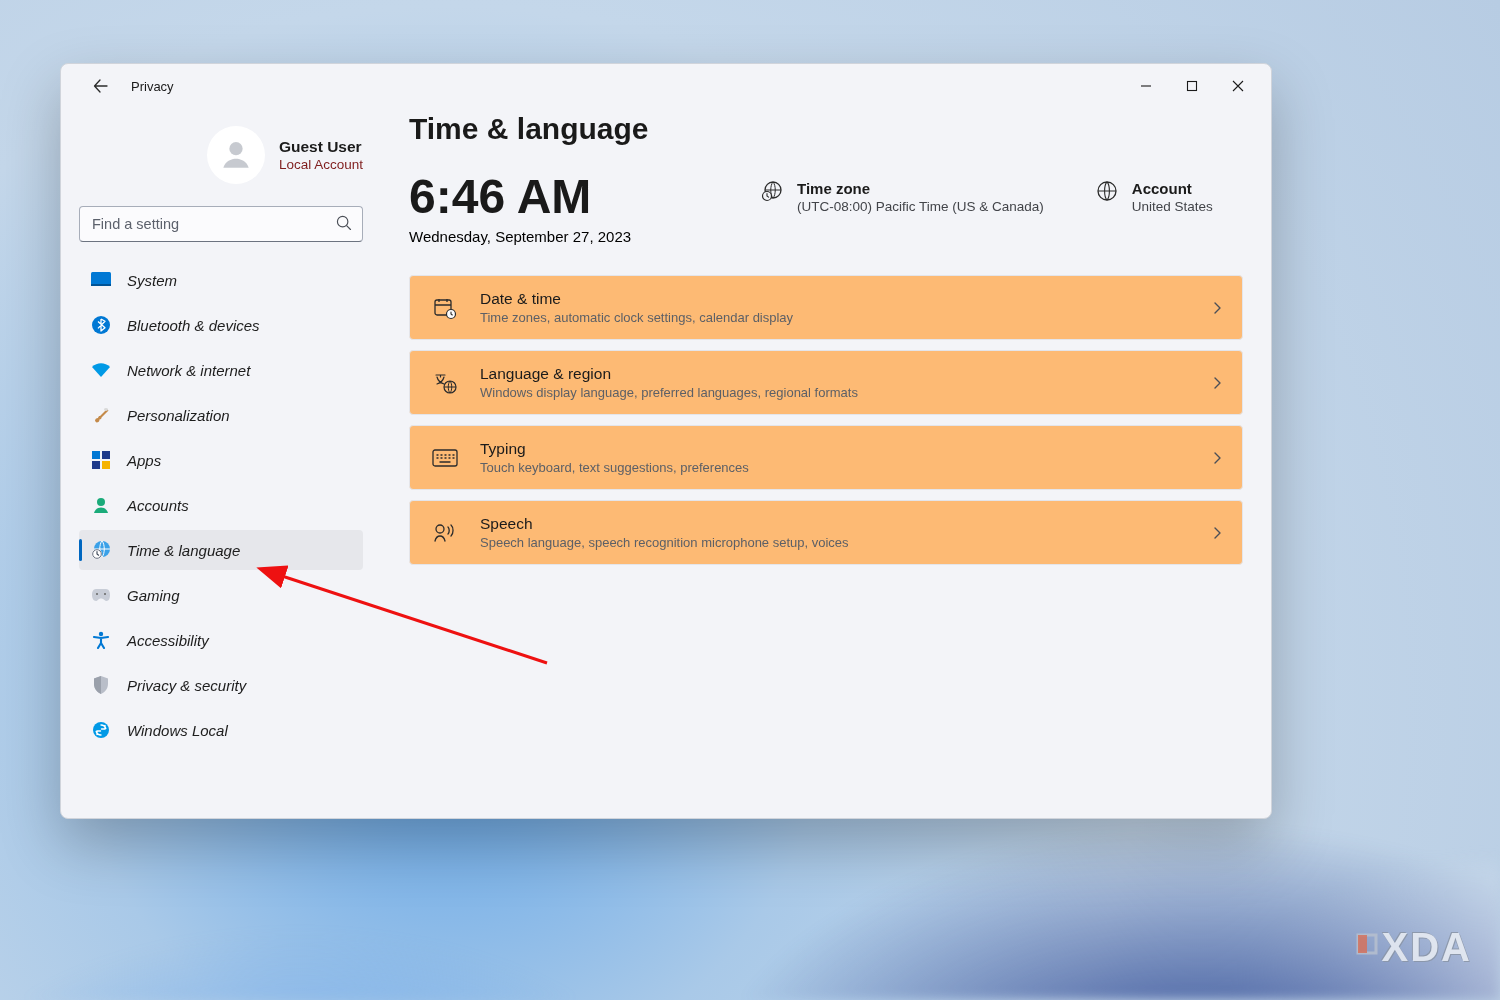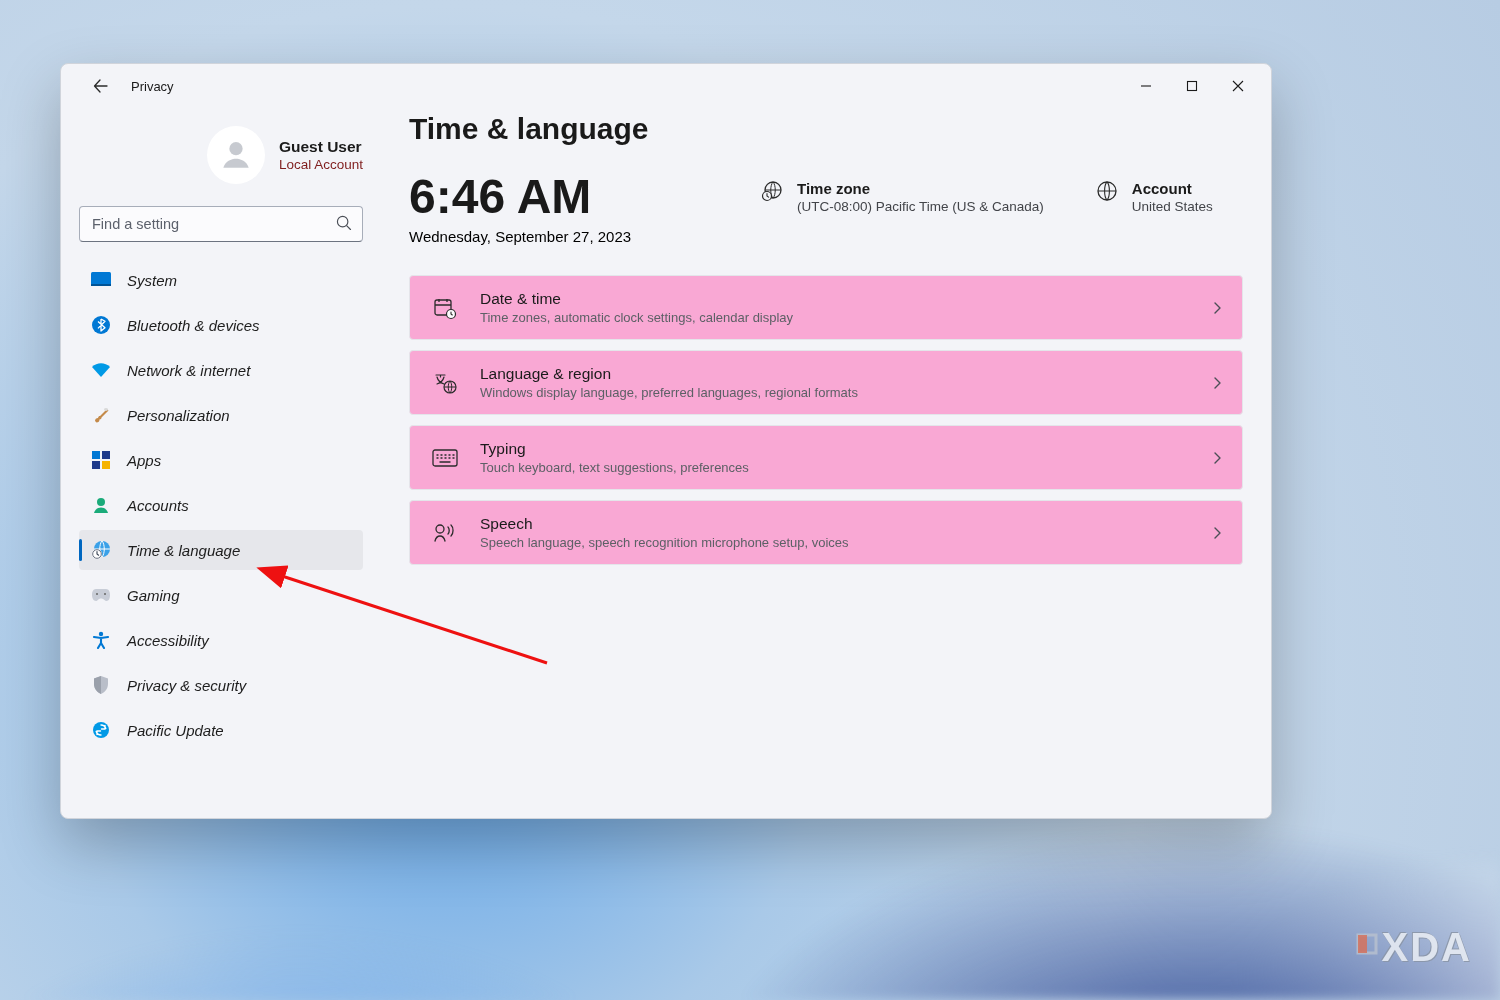--- a/index.html
+++ b/index.html
@@ -63,21 +63,21 @@
   .info-row { display:flex; align-items:flex-start; gap:52px; margin-bottom:30px; }
   .clock-col {}
   .clock { font-size:48px; font-weight:600; color:#1a1a1a; line-height:1.05; }
   .date  { font-size:15px; color:#000000; margin-top:6px; }
   .info-tile { display:flex; align-items:flex-start; gap:14px; padding-top:8px;justify-content:center; }
   .info-tile .it-title { font-weight:600; font-size:15px; color:#1b1b1b; }
   .info-tile .it-sub   { font-size:13.5px; color:#424449; margin-top:2px; }
   .card-list { display:flex; flex-direction:column; gap:10px; }
   .card {
     display:flex; align-items:center; gap:22px; padding:14px 20px 14px 22px;
-    background:#f9a8d4; border:1px solid #e4e5ea; border-radius:4px; cursor:pointer;
+    background:#fdba74; border:1px solid #e4e5ea; border-radius:4px; cursor:pointer;
   }
   .card-icon { width:26px; display:flex; align-items:center; justify-content:center; }
   .card-text { flex:1; }
   .card-title { font-size:15.5px; color:#1b1b1b; }
   .card-sub   { font-size:13px; color:#5d6066; margin-top:2px; }
   .chev { color:#4b4f57; }
   .watermark {
     position:absolute; right:28px; bottom:30px; font-size:40px; font-weight:700;
     letter-spacing:2px; color:#eaeef4; text-shadow:1px 1px 0 #8a95a6, -1px -1px 0 #8a95a6;
     font-family: Arial, sans-serif; opacity:.85;
@@ -238,21 +238,21 @@
             </span>
           <span>Privacy &amp; security</span>
         </li>
         <li class="nav-item">
           <span class="nav-icon">
               <svg width="18" height="18" viewBox="0 0 18 18">
                 <circle cx="9" cy="9" r="8" fill="#0099e6"></circle>
                 <path d="M9 4a5 5 0 0 1 4.8 3.5M9 14a5 5 0 0 1-4.8-3.5M13 4.5V8h-3.5M5 13.5V10h3.5" stroke="#fff" stroke-width="1.4" fill="none" stroke-linecap="round" stroke-linejoin="round"></path>
               </svg>
             </span>
-          <span>Pacific Update</span>
+          <span>Windows Local</span>
         </li>
       </ul>
     </aside>
 
     <main class="main">
       <h1 class="page-title">Time &amp; language</h1>
 
       <div class="info-row">
         <div class="clock-col" style="min-width:300px">
           <div class="clock">6:46 AM</div>

